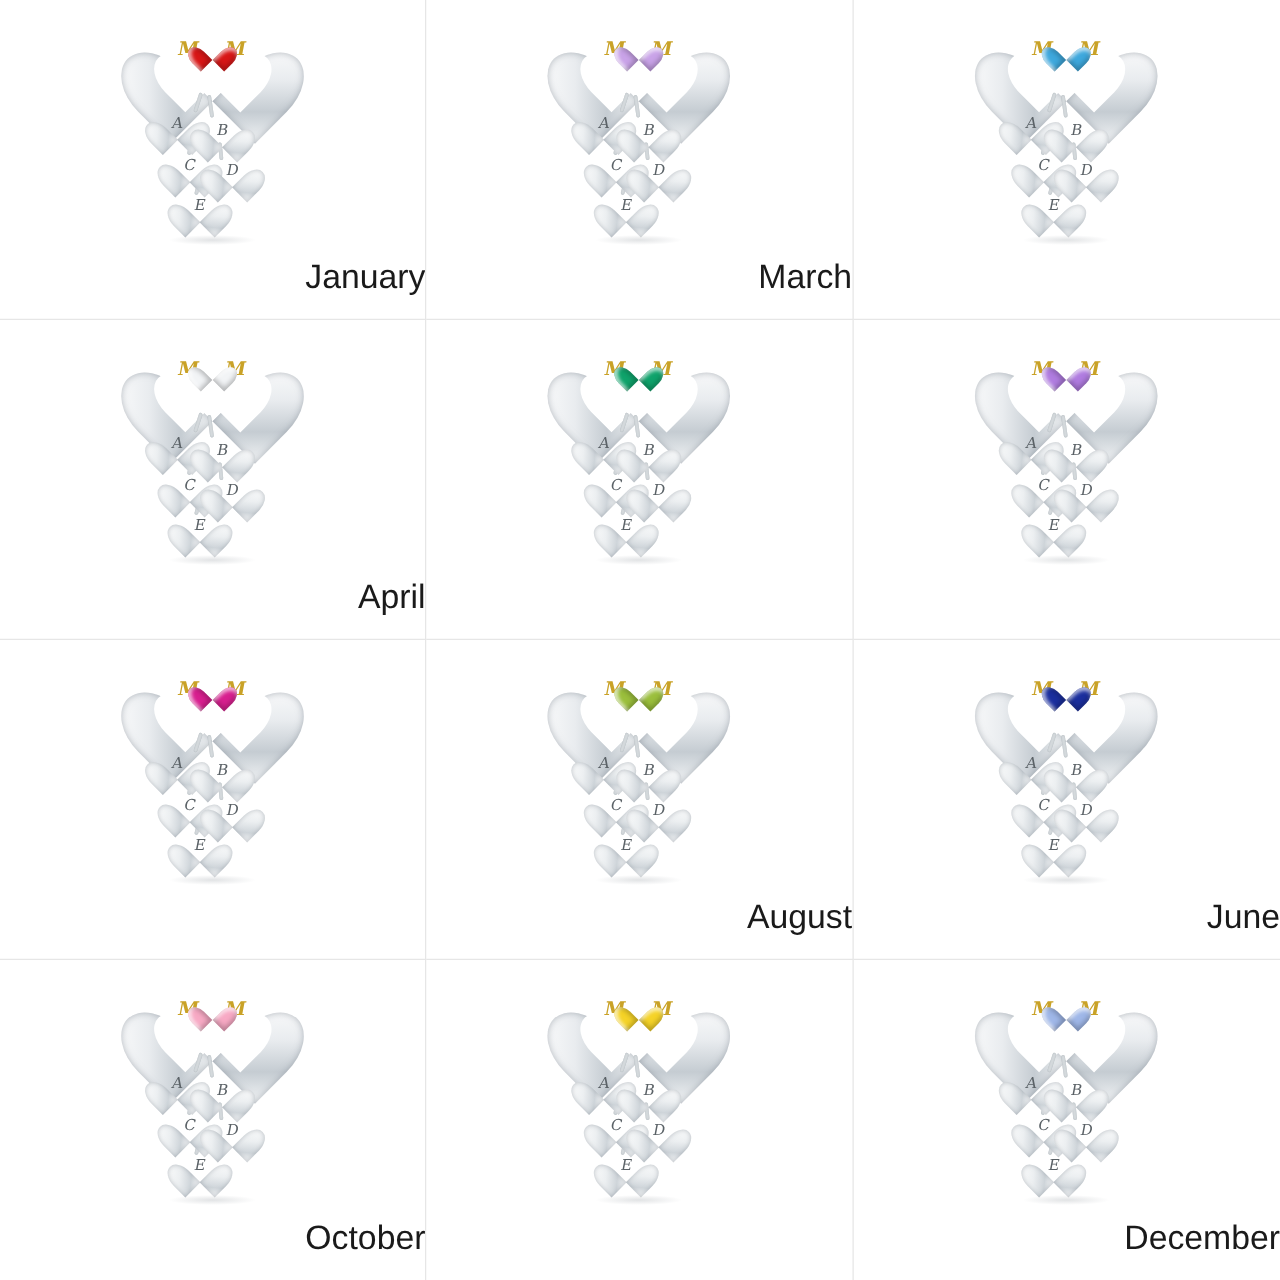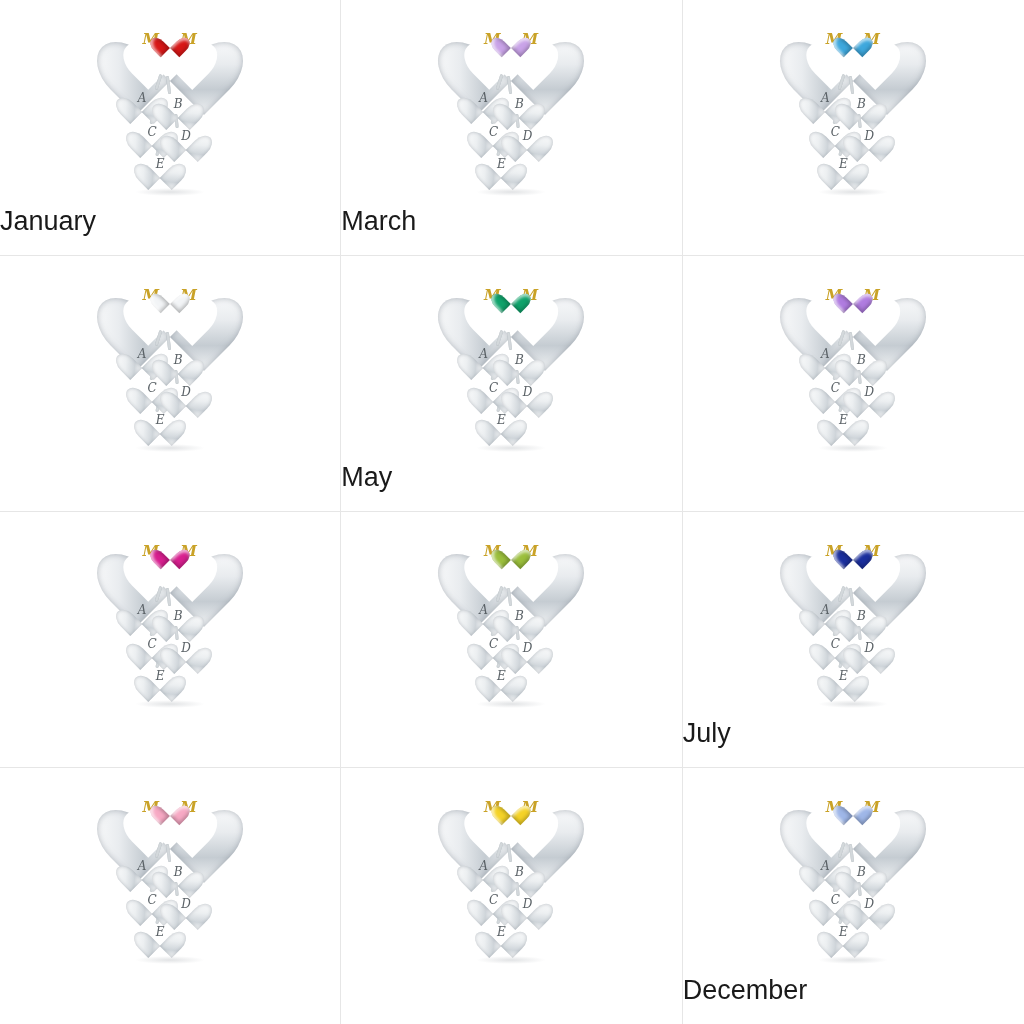--- a/index.html
+++ b/index.html
@@ -244,21 +244,21 @@
     width: 70px;
     height: 8px;
     background: radial-gradient(ellipse at center, rgba(170,175,180,.35) 0%, rgba(255,255,255,0) 70%);
   }
 
   .month-label {
     position: absolute;
     left: 0;
     right: 0;
     bottom: 20px;
-    text-align: left;
+    text-align: right;
     font-family: "Liberation Sans", sans-serif;
     font-size: 27px;
     color: #1a1a1a;
     line-height: 1;
   }
 </style>
 </head>
 <body>
 
 <div class="grid">
@@ -416,20 +416,21 @@
       <div class="charm charm-d">
           <div class="cs"></div>
           <div class="letter">D</div>
         </div>
       <div class="charm charm-e">
           <div class="cs"></div>
           <div class="letter">E</div>
         </div>
       <div class="shadow"></div>
     </div>
+    <div class="month-label">April</div>
   </div>
 
   <div class="cell col2 row2">
     <div class="pendant">
       <div class="big-heart">
         <div class="heart-shape"></div>
         <div class="heart-inner"></div>
       </div>
       <div class="mom-text"><span>M</span><span class="gap"></span><span>M</span></div>
       <div class="gem" style="--gem:#0fa36b">
@@ -456,21 +457,20 @@
       <div class="charm charm-d">
           <div class="cs"></div>
           <div class="letter">D</div>
         </div>
       <div class="charm charm-e">
           <div class="cs"></div>
           <div class="letter">E</div>
         </div>
       <div class="shadow"></div>
     </div>
-    <div class="month-label">May</div>
   </div>
 
   <div class="cell col3 row2">
     <div class="pendant">
       <div class="big-heart">
         <div class="heart-shape"></div>
         <div class="heart-inner"></div>
       </div>
       <div class="mom-text"><span>M</span><span class="gap"></span><span>M</span></div>
       <div class="gem" style="--gem:#b07ce0">
@@ -577,20 +577,21 @@
       <div class="charm charm-d">
           <div class="cs"></div>
           <div class="letter">D</div>
         </div>
       <div class="charm charm-e">
           <div class="cs"></div>
           <div class="letter">E</div>
         </div>
       <div class="shadow"></div>
     </div>
+    <div class="month-label">August</div>
   </div>
 
   <div class="cell col3 row3">
     <div class="pendant">
       <div class="big-heart">
         <div class="heart-shape"></div>
         <div class="heart-inner"></div>
       </div>
       <div class="mom-text"><span>M</span><span class="gap"></span><span>M</span></div>
       <div class="gem" style="--gem:#1b2f9e">
@@ -617,21 +618,21 @@
       <div class="charm charm-d">
           <div class="cs"></div>
           <div class="letter">D</div>
         </div>
       <div class="charm charm-e">
           <div class="cs"></div>
           <div class="letter">E</div>
         </div>
       <div class="shadow"></div>
     </div>
-    <div class="month-label">July</div>
+    <div class="month-label">June</div>
   </div>
 
   <div class="cell col1 row4">
     <div class="pendant">
       <div class="big-heart">
         <div class="heart-shape"></div>
         <div class="heart-inner"></div>
       </div>
       <div class="mom-text"><span>M</span><span class="gap"></span><span>M</span></div>
       <div class="gem" style="--gem:#f7a9c4">
@@ -658,20 +659,21 @@
       <div class="charm charm-d">
           <div class="cs"></div>
           <div class="letter">D</div>
         </div>
       <div class="charm charm-e">
           <div class="cs"></div>
           <div class="letter">E</div>
         </div>
       <div class="shadow"></div>
     </div>
+    <div class="month-label">October</div>
   </div>
 
   <div class="cell col2 row4">
     <div class="pendant">
       <div class="big-heart">
         <div class="heart-shape"></div>
         <div class="heart-inner"></div>
       </div>
       <div class="mom-text"><span>M</span><span class="gap"></span><span>M</span></div>
       <div class="gem" style="--gem:#f5d327">

